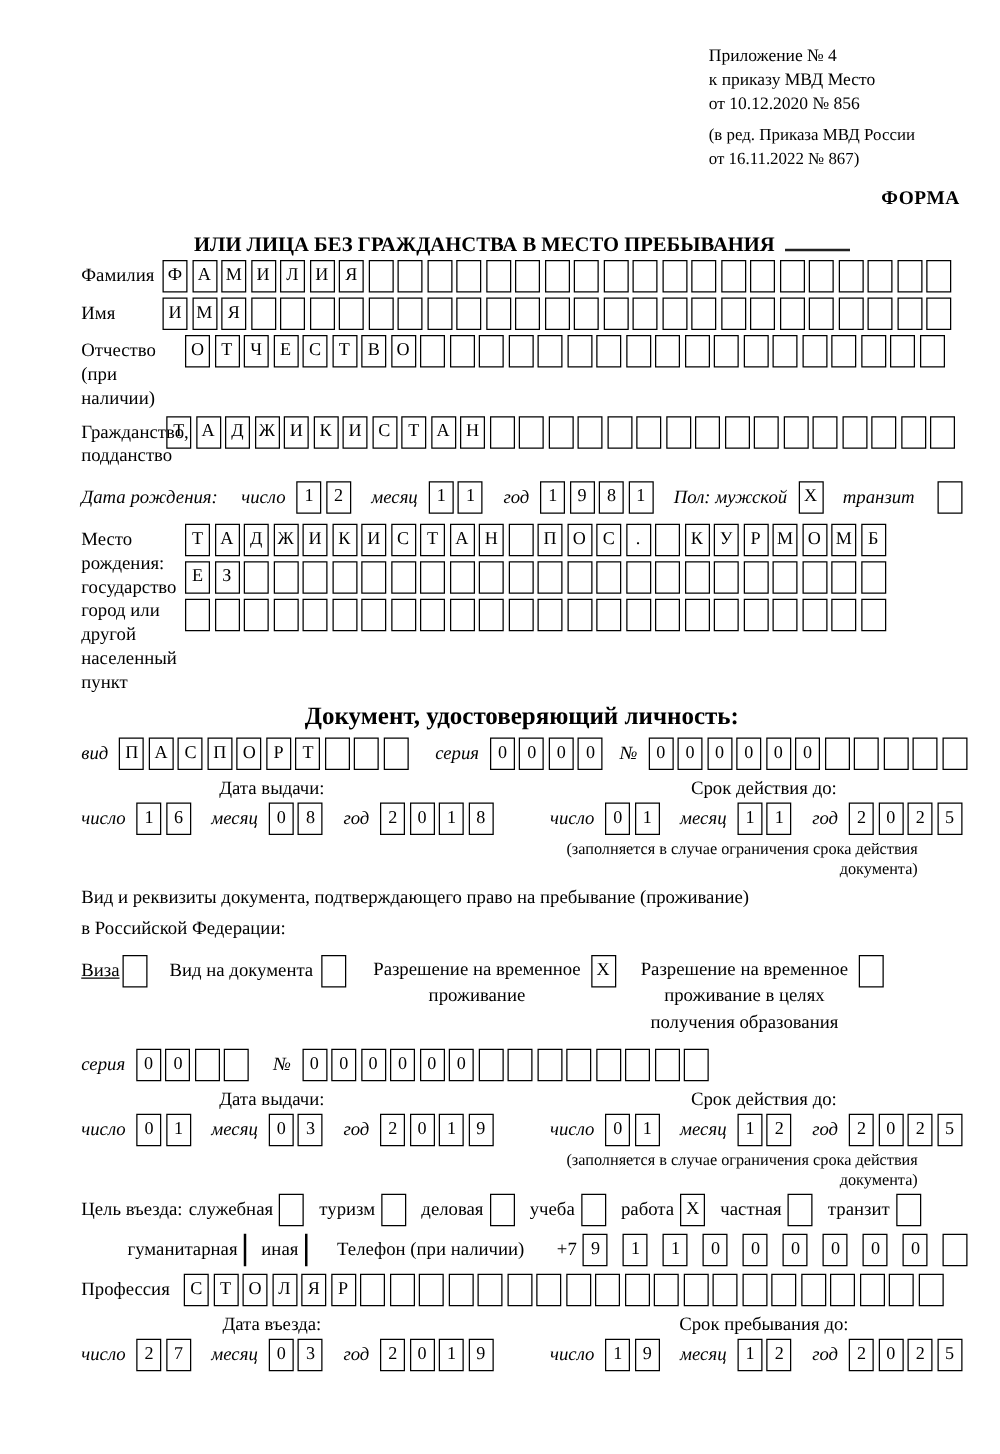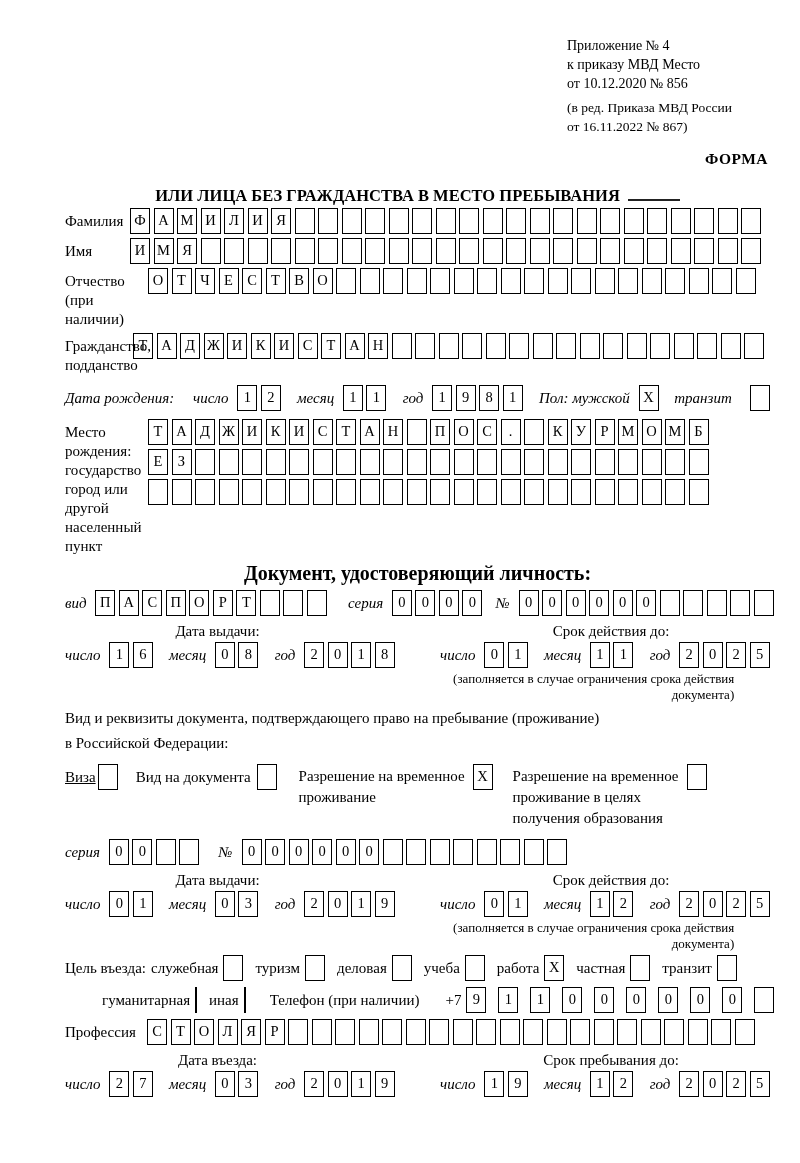--- a/index.html
+++ b/index.html
@@ -29,21 +29,21 @@
   .dhead{text-align:center;font-size:15px;margin-bottom:2px;}
   .dcol-l .dhead{padding-right:70px;}
   .dline{white-space:nowrap;line-height:0;}
   .dline .inline-lbl{margin-right:5px;font-style:italic;}
   .dline .grp{display:inline-block;margin-right:9px;}
   .dnote{font-size:13px;text-align:right;padding-right:48px;margin-top:3px;line-height:16px;}
   .plain{line-height:25px;}
   .opts{display:flex;align-items:flex-start;margin:8px 0 10px;}
   .opt{display:flex;align-items:flex-start;}
   .opt .ol{line-height:26px;margin-right:6px;}
-  .opt .ml{line-height:21px;text-align:left;margin-right:8px;padding-top:2px;}
+  .opt .ml{line-height:21px;text-align:center;margin-right:8px;padding-top:2px;}
   .purp{display:flex;align-items:flex-start;margin-bottom:6px;white-space:nowrap;}
   .purp .inline-lbl{margin-right:5px;}
   .purp .cell{margin-right:12px;}
   .indent{margin-left:37px;}
   .doc-head{text-align:center;font-weight:bold;font-size:20px;margin:6px 0 5px;}
   .mr10{margin-right:10px;} .mr18{margin-right:18px;} .mr6{margin-right:6px;}
 </style>
 </head>
 <body>
 

